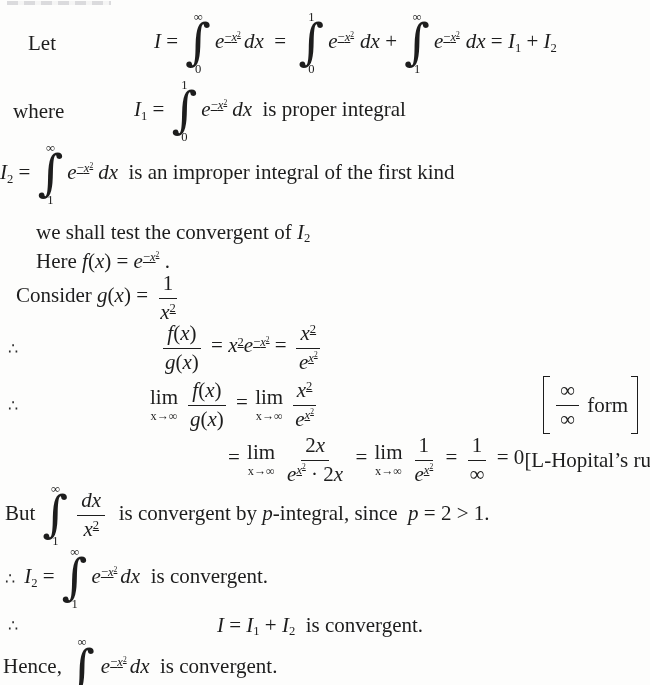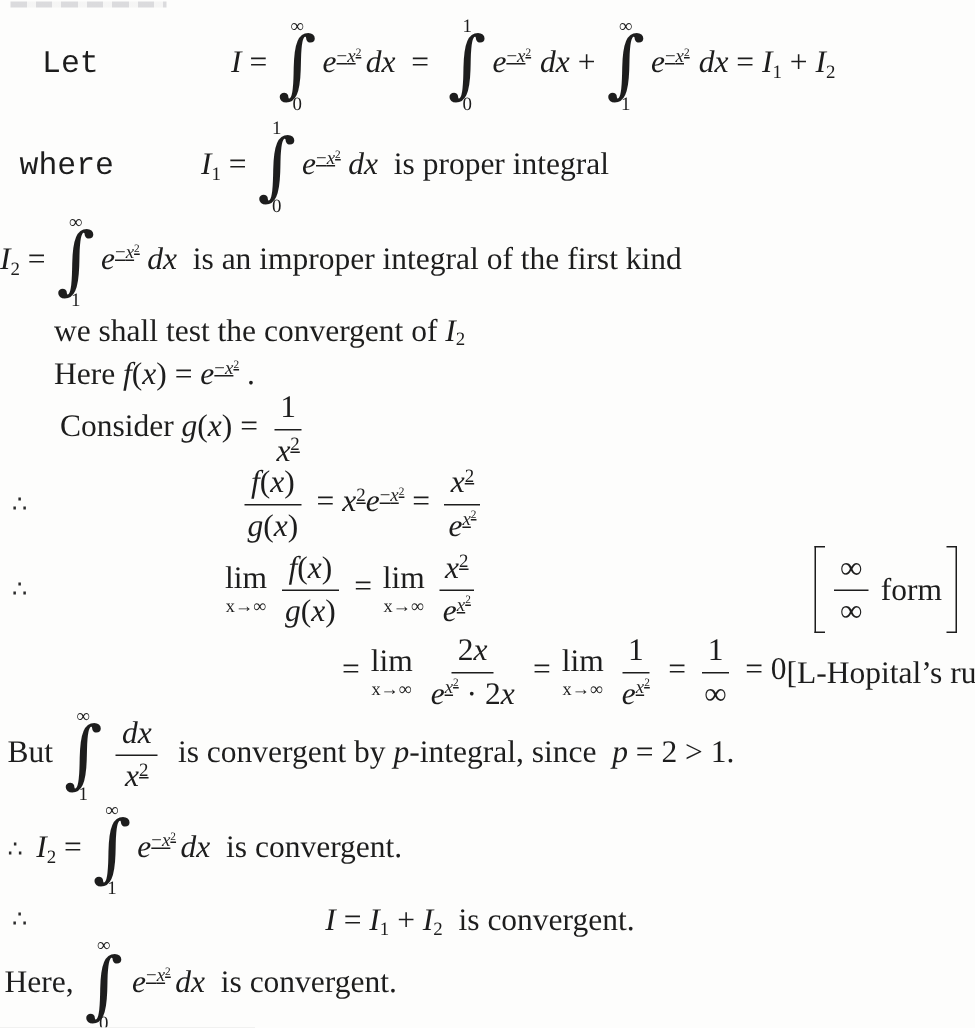--- a/index.html
+++ b/index.html
@@ -12,21 +12,21 @@
     font-size:21px;
     color:#1d1d1d;
     box-sizing:border-box;
   }
   .artifact{
     position:absolute;top:1px;left:7px;width:104px;height:4px;
     background:repeating-linear-gradient(90deg,#bfbfc4 0 11px,#efefef 11px 17px);
     opacity:.55;
   }
   .mline{display:flex;align-items:center;white-space:nowrap;position:relative;}
-  .label{display:inline-block;flex:none;font-family:Liberation Mono, monospace;}
+  .label{display:inline-block;flex:none;}
   .marker{display:inline-block;flex:none;font-size:16px;color:#2a2a2a;}
   .math{display:inline-block;white-space:nowrap;}
   .note{display:inline-block;margin-left:auto;}
 
   
   .l1{height:74px;margin-top:6px;}
   .l2{height:62px;}
   .l3{height:64px;}
   .l4{height:28px;}
   .l5{height:28px;}
@@ -35,23 +35,23 @@
   .l8{height:62px;}
   .l9{height:48px;}
   .l10{height:62px;}
   .l11{height:64px;}
   .l12{height:30px;}
   .l13{height:57px;}
 
   .l1 .label{margin-left:28px;width:126px;}
   .l2 .label{margin-left:13px;width:121px;}
   .l3 .label{margin-left:36px;width:97px;}
-  .l4{padding-left:36px;}
+  .l4{padding-left:36px;margin-top:12px;}
   .l5{padding-left:36px;align-items:flex-end;}
-  .l6{padding-left:40px;}
+  .l6{padding-left:16px;}
   .l7 .marker{margin-left:8px;width:22px;}
   .l7 .math{margin-left:128px;}
   .l8 .marker{margin-left:8px;width:22px;}
   .l8 .math{margin-left:118px;}
   .l8 .note{margin-right:10px;}
   .l9 .math{margin-left:228px;}
   .l9 .note{margin-right:5px;}
   .l10{padding-left:5px;}
   .l11 .marker{margin-left:5px;margin-right:9px;}
   .l12 .marker{margin-left:8px;width:22px;}
@@ -214,19 +214,19 @@
           <span class="ilim ilo">1</span>
         </span><span class="mvar">e</span><span class="msup"><span class="mtxt">−</span><span class="mvar">x</span><span class="msup"><span class="mtxt">2</span></span></span><span class="msp" style="width: 3px;"></span><span class="mvar">dx</span><span class="mtxt">  is convergent.</span></span>
   </div>
 
   <div class="mline l12">
     <span class="marker">∴</span>
     <span class="math"><span class="mvar">I</span><span class="mtxt"> = </span><span class="mvar">I</span><span class="msub"><span class="mtxt">1</span></span><span class="mtxt"> + </span><span class="mvar">I</span><span class="msub"><span class="mtxt">2</span></span><span class="mtxt">  is convergent.</span></span>
   </div>
 
   <div class="mline l13">
-    <span class="math"><span class="mtxt">Here, </span><span class="mint">
+    <span class="math"><span class="mtxt">Hence, </span><span class="mint">
           <span class="ilim iup">∞</span>
           <span class="isign">∫</span>
           <span class="ilim ilo">0</span>
         </span><span class="msp" style="width: 2px;"></span><span class="mvar">e</span><span class="msup"><span class="mtxt">−</span><span class="mvar">x</span><span class="msup"><span class="mtxt">2</span></span></span><span class="msp" style="width: 3px;"></span><span class="mvar">dx</span><span class="mtxt">  is convergent.</span></span>
   </div>
 </div>
 
 </body></html>

